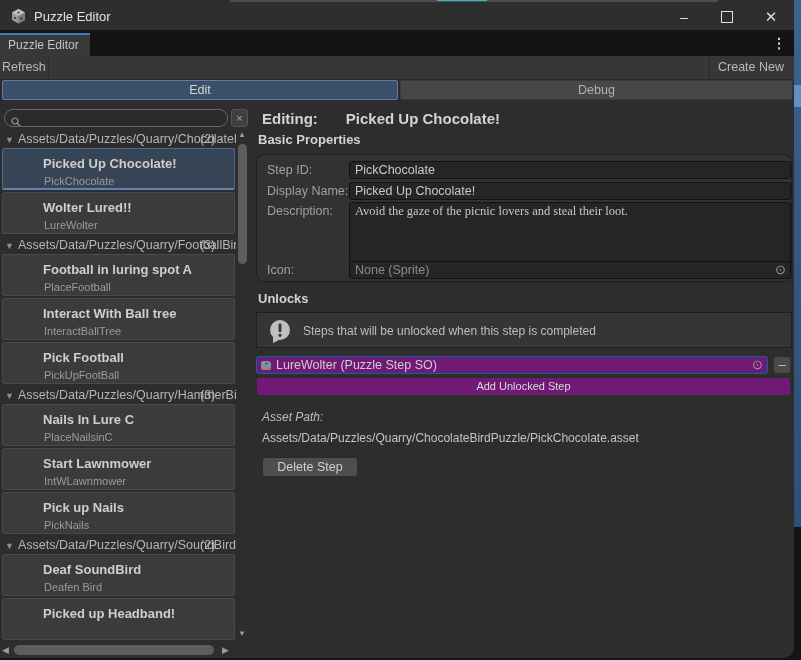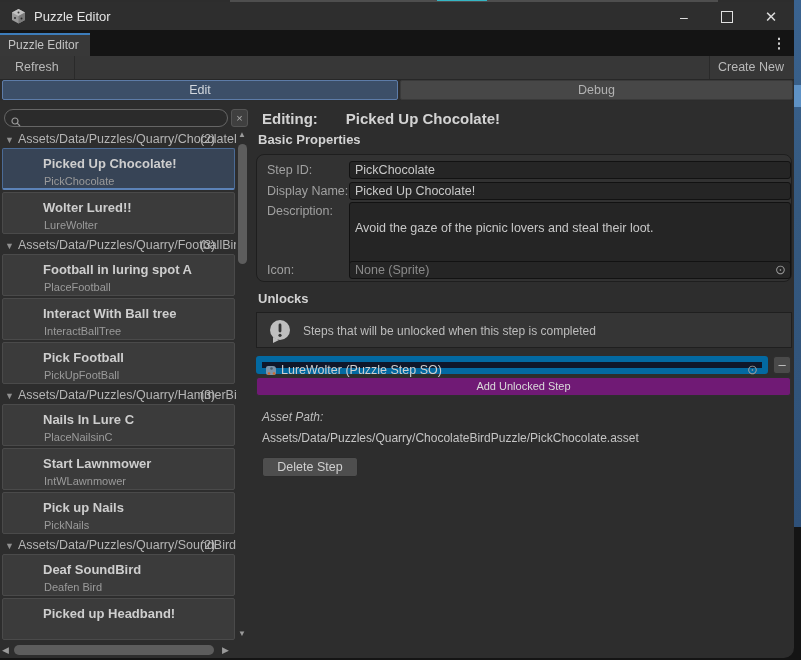--- a/index.html
+++ b/index.html
@@ -13,21 +13,21 @@
   .btn-min{right:95px;}
   .btn-max{right:52px;}
   .btn-max .sq{display:inline-block;width:10px;height:10px;border:1.5px solid #e0e0e0;margin-top:3px;}
   .btn-close{right:8px;font-size:15px;}
   
   .tabstrip{position:absolute;left:0;top:30px;width:100%;height:26px;background:#141414;}
   .editor-tab{position:absolute;left:0;top:3px;height:23px;width:90px;background:#383838;border-top:2px solid #3d7dbb;box-sizing:border-box;color:#c3c3c3;font-size:12px;line-height:20px;padding-left:8px;}
   .kebab{position:absolute;right:8px;top:5px;color:#cfcfcf;font-size:14px;letter-spacing:0;font-weight:bold;}
   
   .toolbar{position:absolute;left:0;top:56px;width:100%;height:24px;background:#373737;border-bottom:1px solid #272727;box-sizing:border-box;}
-  .refresh-btn{position:absolute;left:0;top:0;height:23px;line-height:23px;padding:0 15px;color:#b9b9b9;font-size:12.5px;border-right:1px solid #2a2a2a;}
+  .refresh-btn{position:absolute;left:0;top:0;height:23px;line-height:23px;padding:0 2px;color:#b9b9b9;font-size:12.5px;border-right:1px solid #2a2a2a;}
   .createnew-btn{position:absolute;right:2px;top:0;height:23px;line-height:23px;padding:0 8px;color:#b9b9b9;font-size:12.5px;border-left:1px solid #2a2a2a;}
   
   .modebar{position:absolute;left:0;top:80px;width:100%;height:21px;background:#2c2c2c;}
   .mode-edit{position:absolute;left:2px;top:0;width:396px;height:20px;background:#3c4f68;border:1px solid #5d7ca8;box-sizing:border-box;color:#d3d8de;font-size:12.5px;text-align:center;line-height:18px;border-radius:2px;}
   .mode-debug{position:absolute;left:400px;top:0;width:393px;height:20px;background:#474747;border:1px solid #3a3a3a;box-sizing:border-box;color:#b2b2b2;font-size:12.5px;text-align:center;line-height:18px;border-radius:2px;}
   
   .search-box{position:absolute;left:4px;top:109px;width:224px;height:18px;background:#2b2b2b;border:1px solid #666;border-radius:9px;box-sizing:border-box;}
   .search-ic{position:absolute;left:6px;top:3px;}
   .clear-btn{position:absolute;left:231px;top:109px;width:17px;height:18px;background:#3f3f3f;border:1px solid #555;border-radius:3px;box-sizing:border-box;color:#aaa;font-size:11px;text-align:center;line-height:16px;}
   .tree{position:absolute;left:0;top:130px;width:236px;height:510px;overflow:hidden;}
@@ -49,26 +49,26 @@
   .hs-thumb{position:absolute;left:14px;top:1px;width:200px;height:10px;background:#5d5d5d;border-radius:5px;}
   
   .editing-row{position:absolute;left:262px;top:110px;font-size:15px;font-weight:bold;color:#d3d3d3;}
   .editing-row .val{margin-left:28px;}
   .section-title{position:absolute;left:258px;font-size:13px;font-weight:bold;color:#d3d3d3;}
   .groupbox{position:absolute;left:256px;top:154px;width:536px;height:128px;background:#323232;border:1px solid #1e1e1e;border-radius:8px;box-sizing:border-box;}
   .frow{position:absolute;left:10px;}
   .flabel{position:absolute;left:0;top:2px;font-size:12.5px;color:#a0a0a0;}
   .ffield{position:absolute;left:82px;top:0;width:442px;height:18px;background:#252525;border:1px solid #121212;border-radius:3px;box-sizing:border-box;font-size:12.5px;color:#c8c8c8;line-height:16px;padding-left:5px;white-space:nowrap;overflow:hidden;}
   .ffield.placeholder{color:#8a8a8a;}
-  .farea{height:67px;white-space:normal;line-height:15px;padding-top:18px;}
+  .farea{height:67px;white-space:normal;line-height:15px;padding-top:1px;font-family:Liberation Serif, serif;}
   .picker{position:absolute;right:4px;top:0px;color:#9c9c9c;font-size:13px;line-height:16px;}
   .helpbox{position:absolute;left:256px;top:312px;width:536px;height:36px;background:#353535;border:1px solid #1f1f1f;border-radius:0;box-sizing:border-box;}
   .help-ic{position:absolute;left:10px;top:5px;}
   .help-text{position:absolute;left:46px;top:11px;font-size:12px;color:#bdbdbd;}
-  .objfield{position:absolute;left:256px;top:356px;width:512px;height:18px;background:#0f172a;border:6px solid #0369a1;border-radius:3px;box-sizing:border-box;font-size:12.5px;color:#cecece;line-height:16px;}
+  .objfield{position:absolute;left:256px;top:356px;width:512px;height:18px;background:#701a75;border:1px solid #0369a1;border-radius:3px;box-sizing:border-box;font-size:12.5px;color:#cecece;line-height:16px;}
   .objfield .so-ic{position:absolute;left:3px;top:2px;}
   .objfield .otext{position:absolute;left:19px;top:0;line-height:16px;}
   .minus-btn{position:absolute;left:773px;top:356px;width:18px;height:18px;background:#4a4a4a;border:1px solid #2e2e2e;border-radius:3px;box-sizing:border-box;color:#c9c9c9;text-align:center;line-height:15px;font-size:13px;}
   .add-btn{position:absolute;left:256px;top:377px;width:535px;height:19px;background:#701a75;border:1px solid #2e2e2e;border-radius:3px;box-sizing:border-box;color:#dadada;font-size:11px;text-align:center;line-height:17px;}
   .assetpath-label{position:absolute;left:262px;top:410px;font-size:12px;color:#bdbdbd;font-style:italic;}
   .assetpath-value{position:absolute;left:262px;top:431px;font-size:12px;color:#c4c4c4;}
   .delete-btn{position:absolute;left:262px;top:457px;width:96px;height:20px;background:#4e4e4e;border:1px solid #2b2b2b;border-radius:3px;box-sizing:border-box;color:#d0d0d0;font-size:12.5px;text-align:center;line-height:18px;}
   
   .edge-strip{position:absolute;right:0;top:0;width:7px;height:527px;background:linear-gradient(180deg,#3a6390 0%,#35597f 40%,#2e5078 100%);}
   .edge-bright{position:absolute;right:0;top:85px;width:7px;height:22px;background:#5e92c6;}

